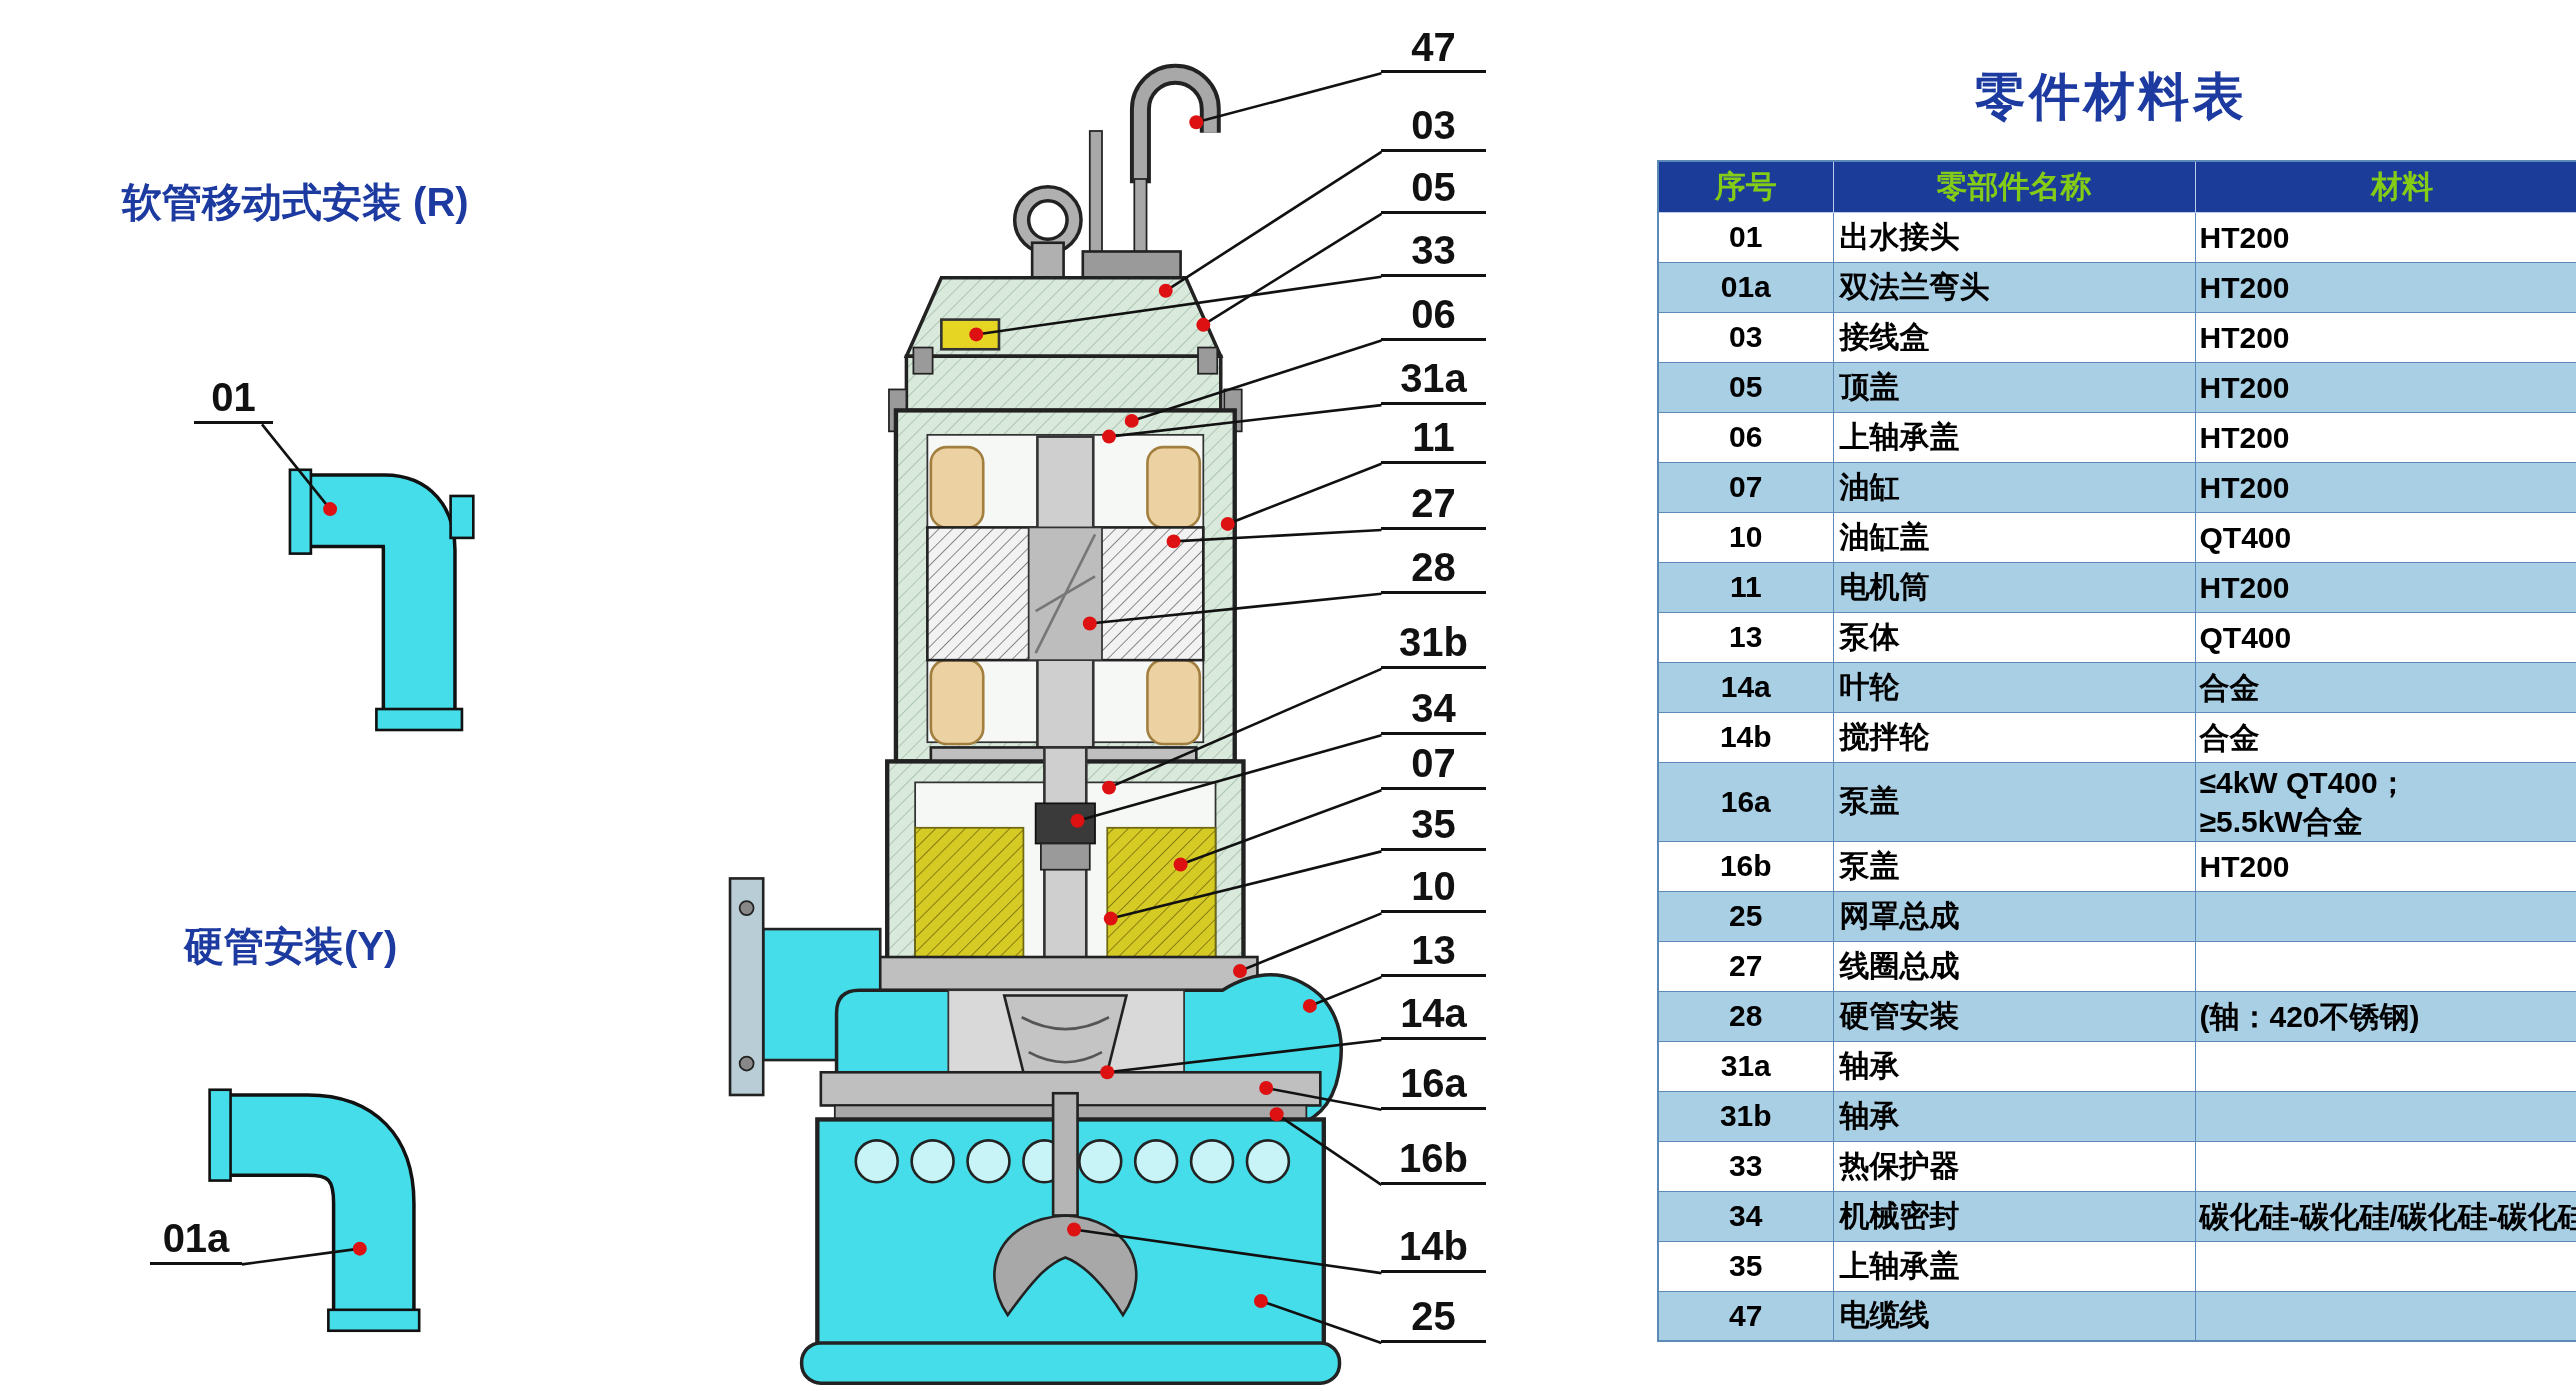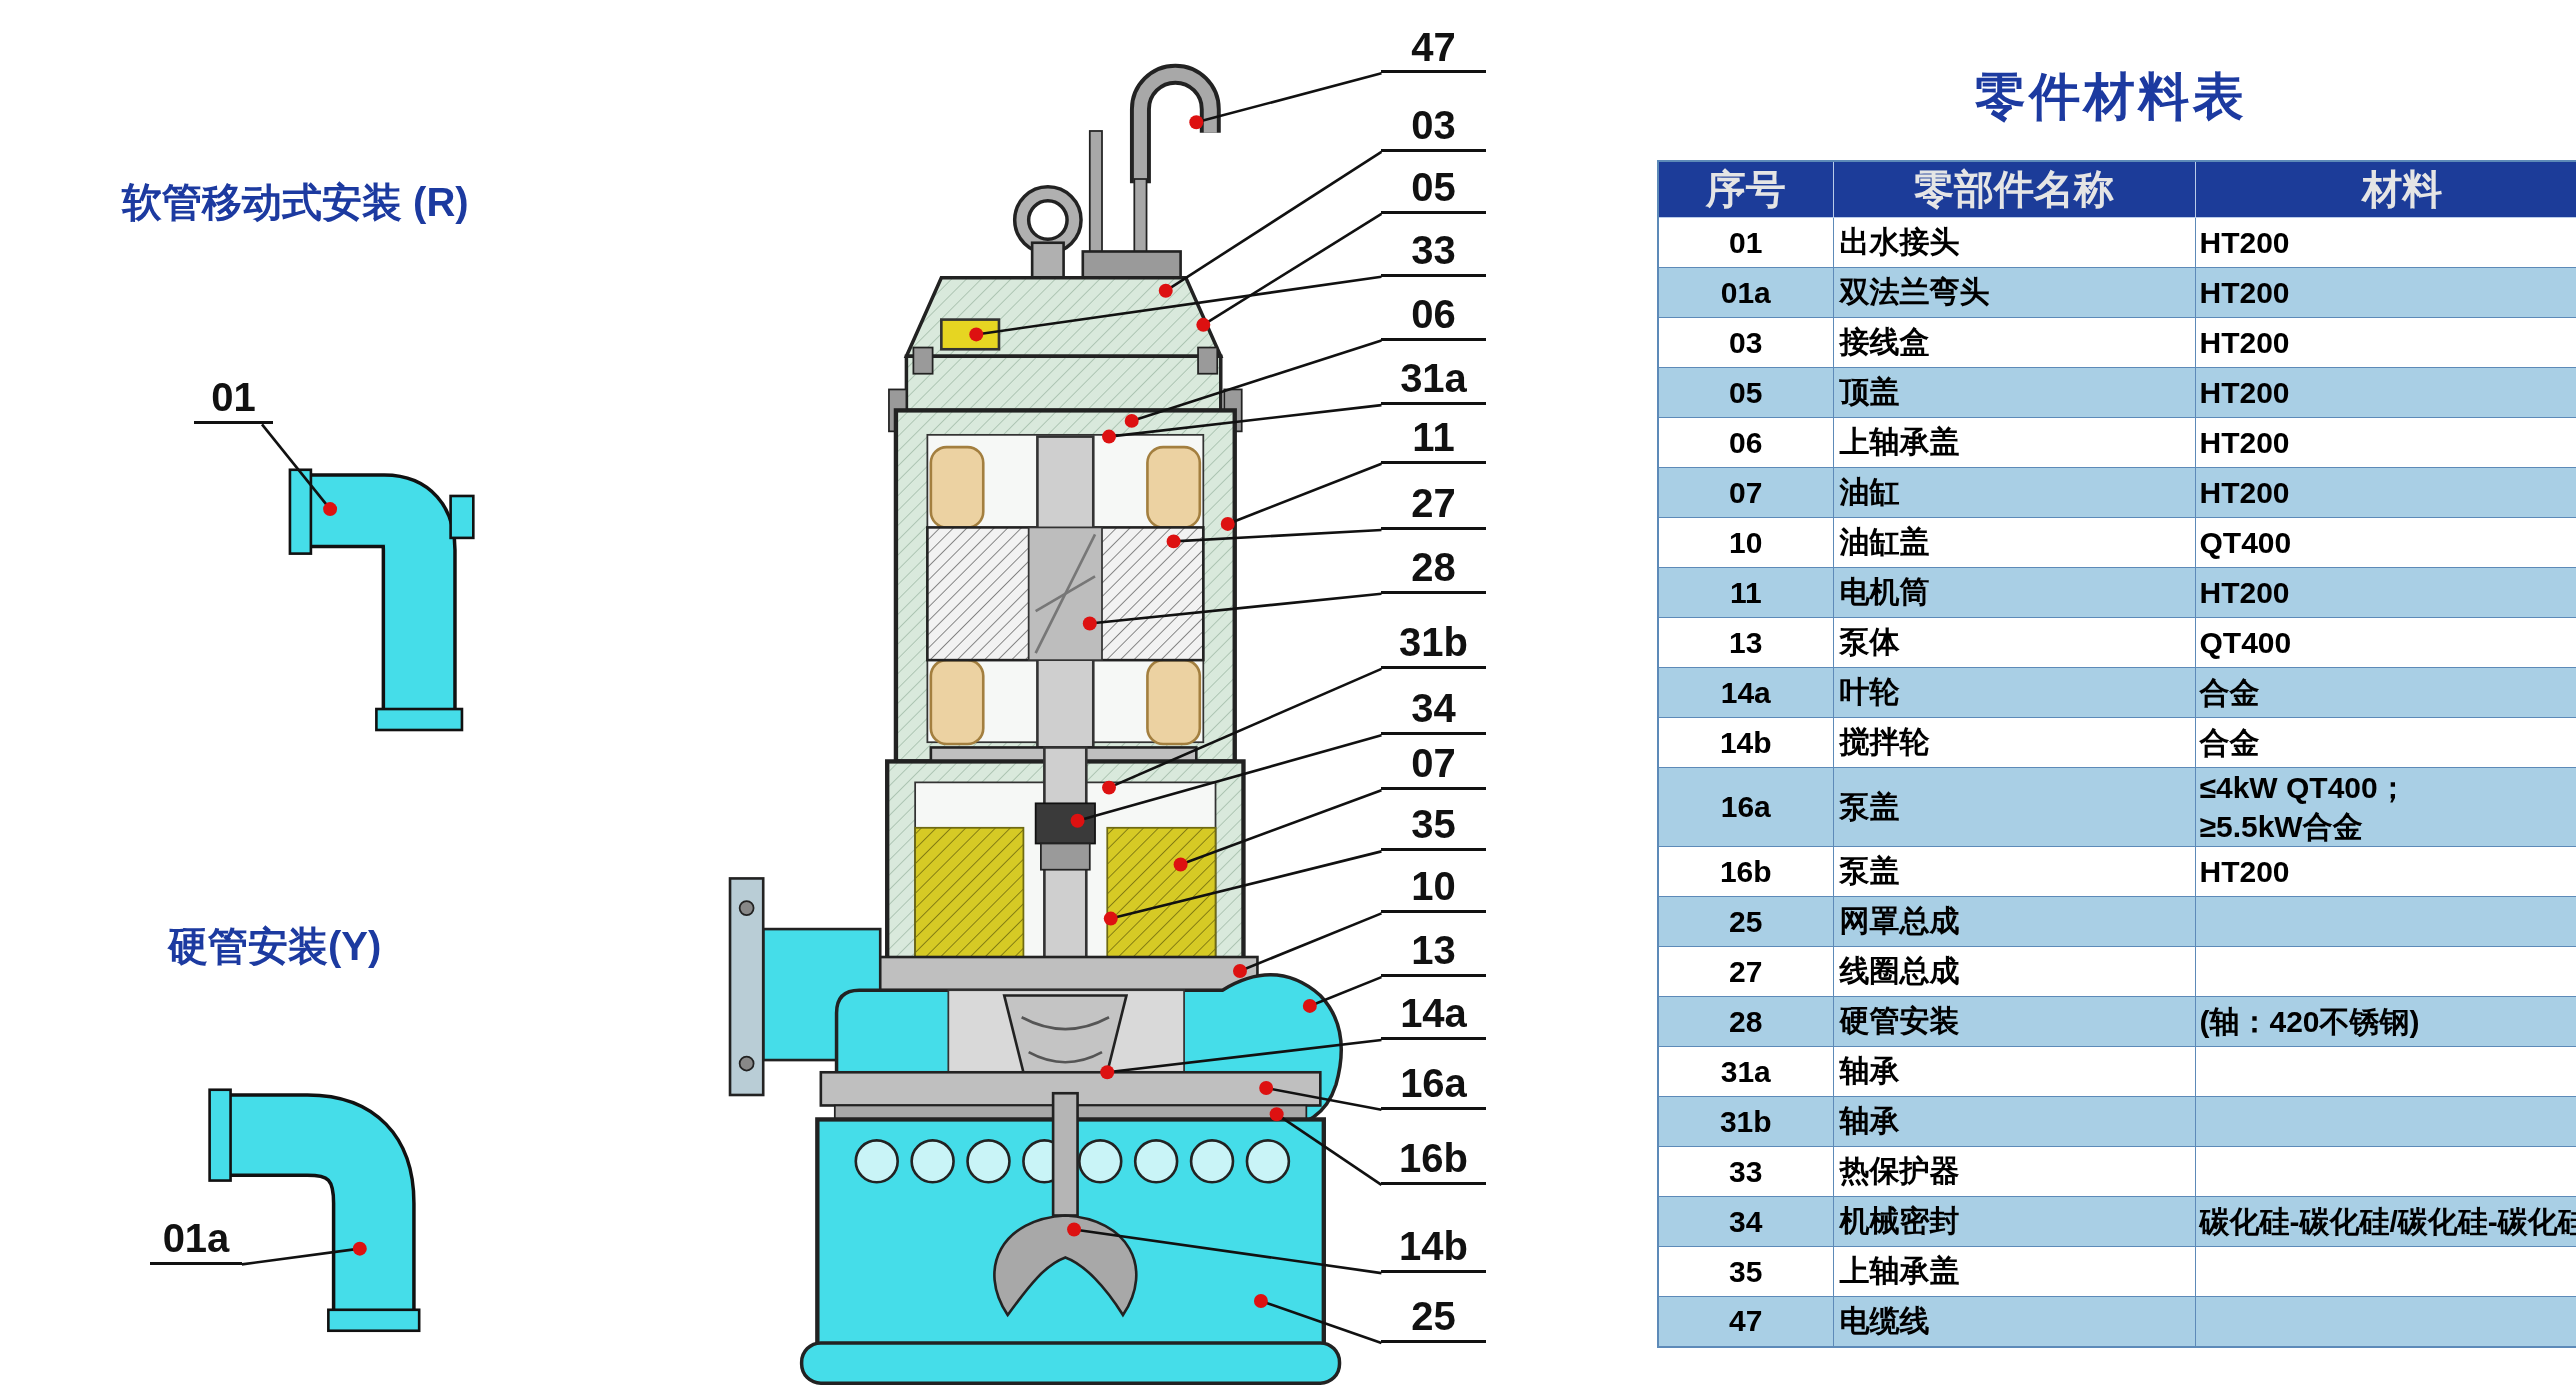--- a/index.html
+++ b/index.html
@@ -27,21 +27,21 @@
     font-size:40px;font-weight:bold;color:#111;line-height:1.1;
     border-bottom:3.5px solid #111;padding-bottom:1.7px;
   }
   .table-wrap{position:absolute;left:1657px;top:63px;width:908px;}
   .table-title{
     font-size:51px;font-weight:bold;color:var(--accent);text-align:center;margin-bottom:28px;
     letter-spacing:3.5px;
   }
   table.parts{border-collapse:collapse;width:100%;table-layout:fixed;border:2.6px solid var(--grid);}
   table.parts th{
-    background:var(--header-bg);color:#e5e5e5;font-size:40px;font-weight:bold;height:51px;
+    background:var(--header-bg);color:#84cc16;font-size:31px;font-weight:bold;height:51px;
     border:1.7px solid #b9cbe8;text-align:center;
   }
   table.parts td{
     font-size:30px;font-weight:bold;height:50px;border:1.7px solid var(--grid);
     color:#000;vertical-align:middle;
   }
   td.c-no{text-align:center;}
   td.c-name{text-align:left;padding-left:6px;}
   td.c-mat{text-align:left;padding-left:4px;white-space:pre-line;line-height:1.3;}
   td.small{font-size:22px;}
@@ -217,21 +217,21 @@
       <circle cx="1450" cy="1246" r="8"></circle>
       <circle cx="1462" cy="1276" r="8"></circle>
       <circle cx="1230" cy="1408" r="8"></circle>
       <circle cx="1444" cy="1490" r="8"></circle>
       <circle cx="378" cy="583" r="8"></circle>
       <circle cx="412" cy="1430" r="8"></circle>
     </g>
   </svg>
 
   <div class="blue-title" style="left:122px;top:175px">软管移动式安装 (R)</div>
-  <div class="blue-title" style="left:168px;top:919px">硬管安装(Y)</div>
+  <div class="blue-title" style="left:184px;top:919px">硬管安装(Y)</div>
   <div class="part-label" style="left:194px;top:375px;width:79px">01</div>
   <div class="part-label" style="left:150px;top:1216px;width:92px">01a</div>
 
   <div id="callouts">
       <div class="callout" style="top: 24.5px;">47</div>
       <div class="callout" style="top: 103px;">03</div>
       <div class="callout" style="top: 165px;">05</div>
       <div class="callout" style="top: 228px;">33</div>
       <div class="callout" style="top: 292px;">06</div>
       <div class="callout" style="top: 356px;">31a</div>

